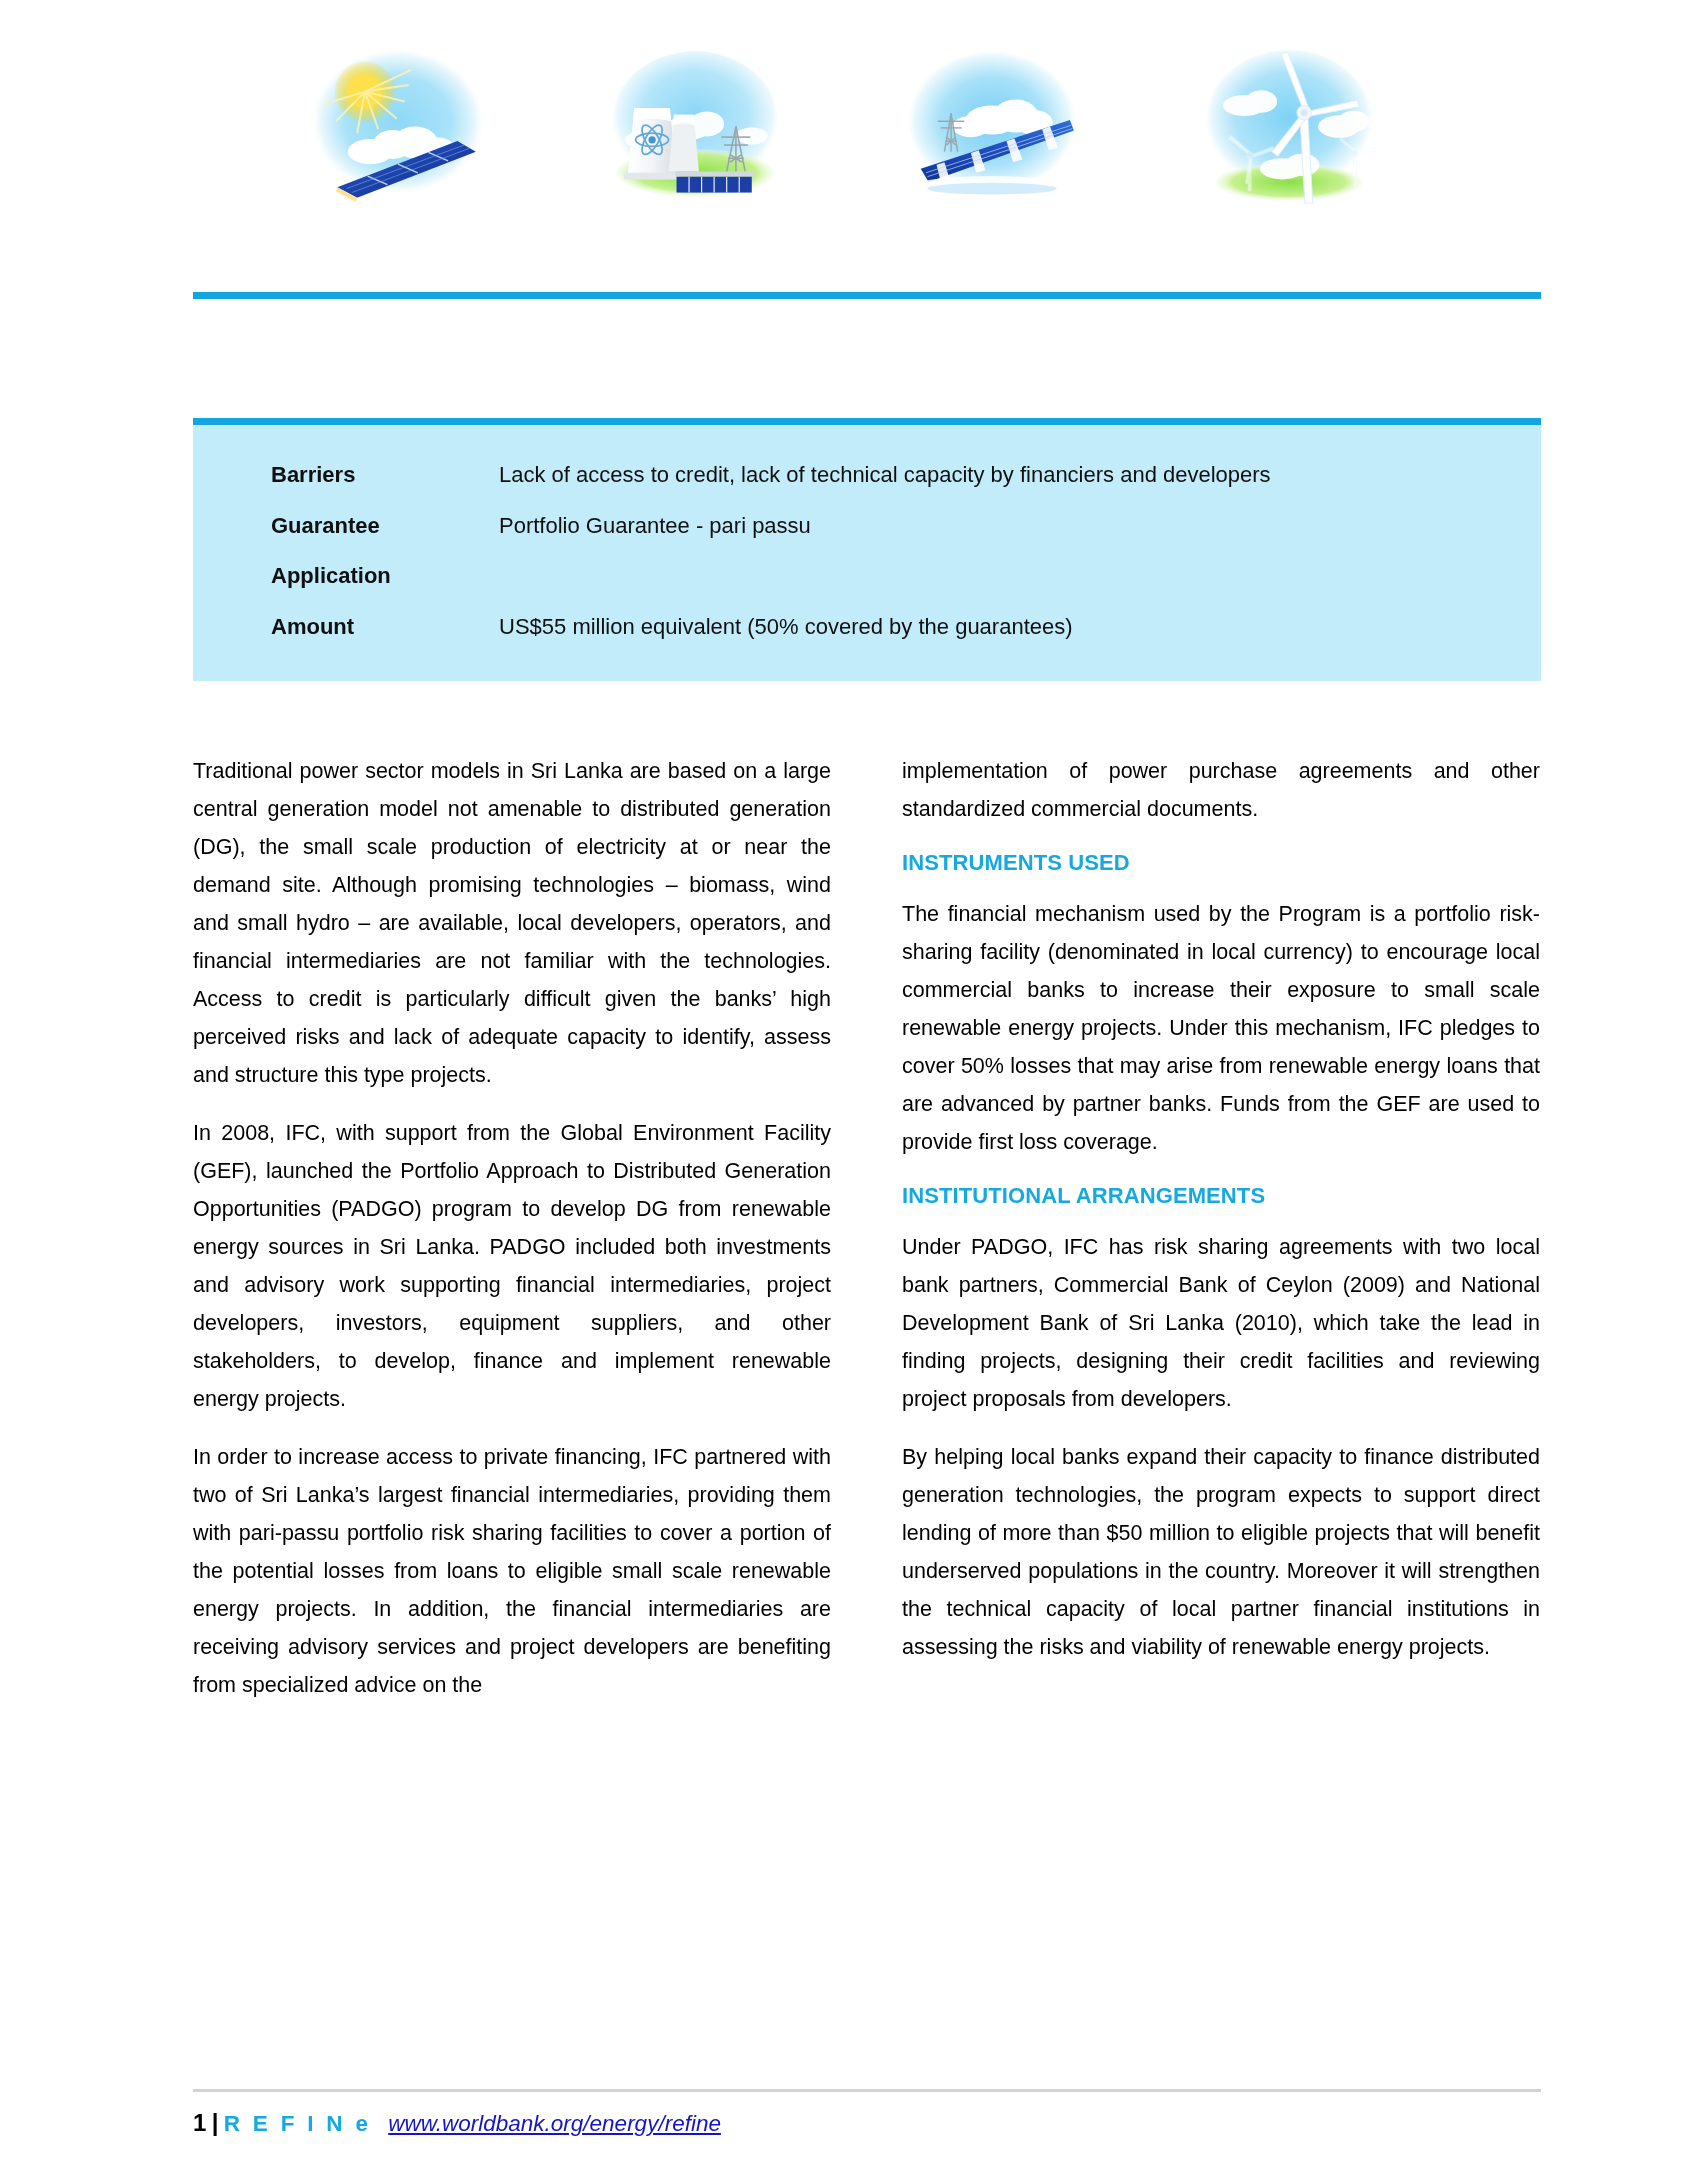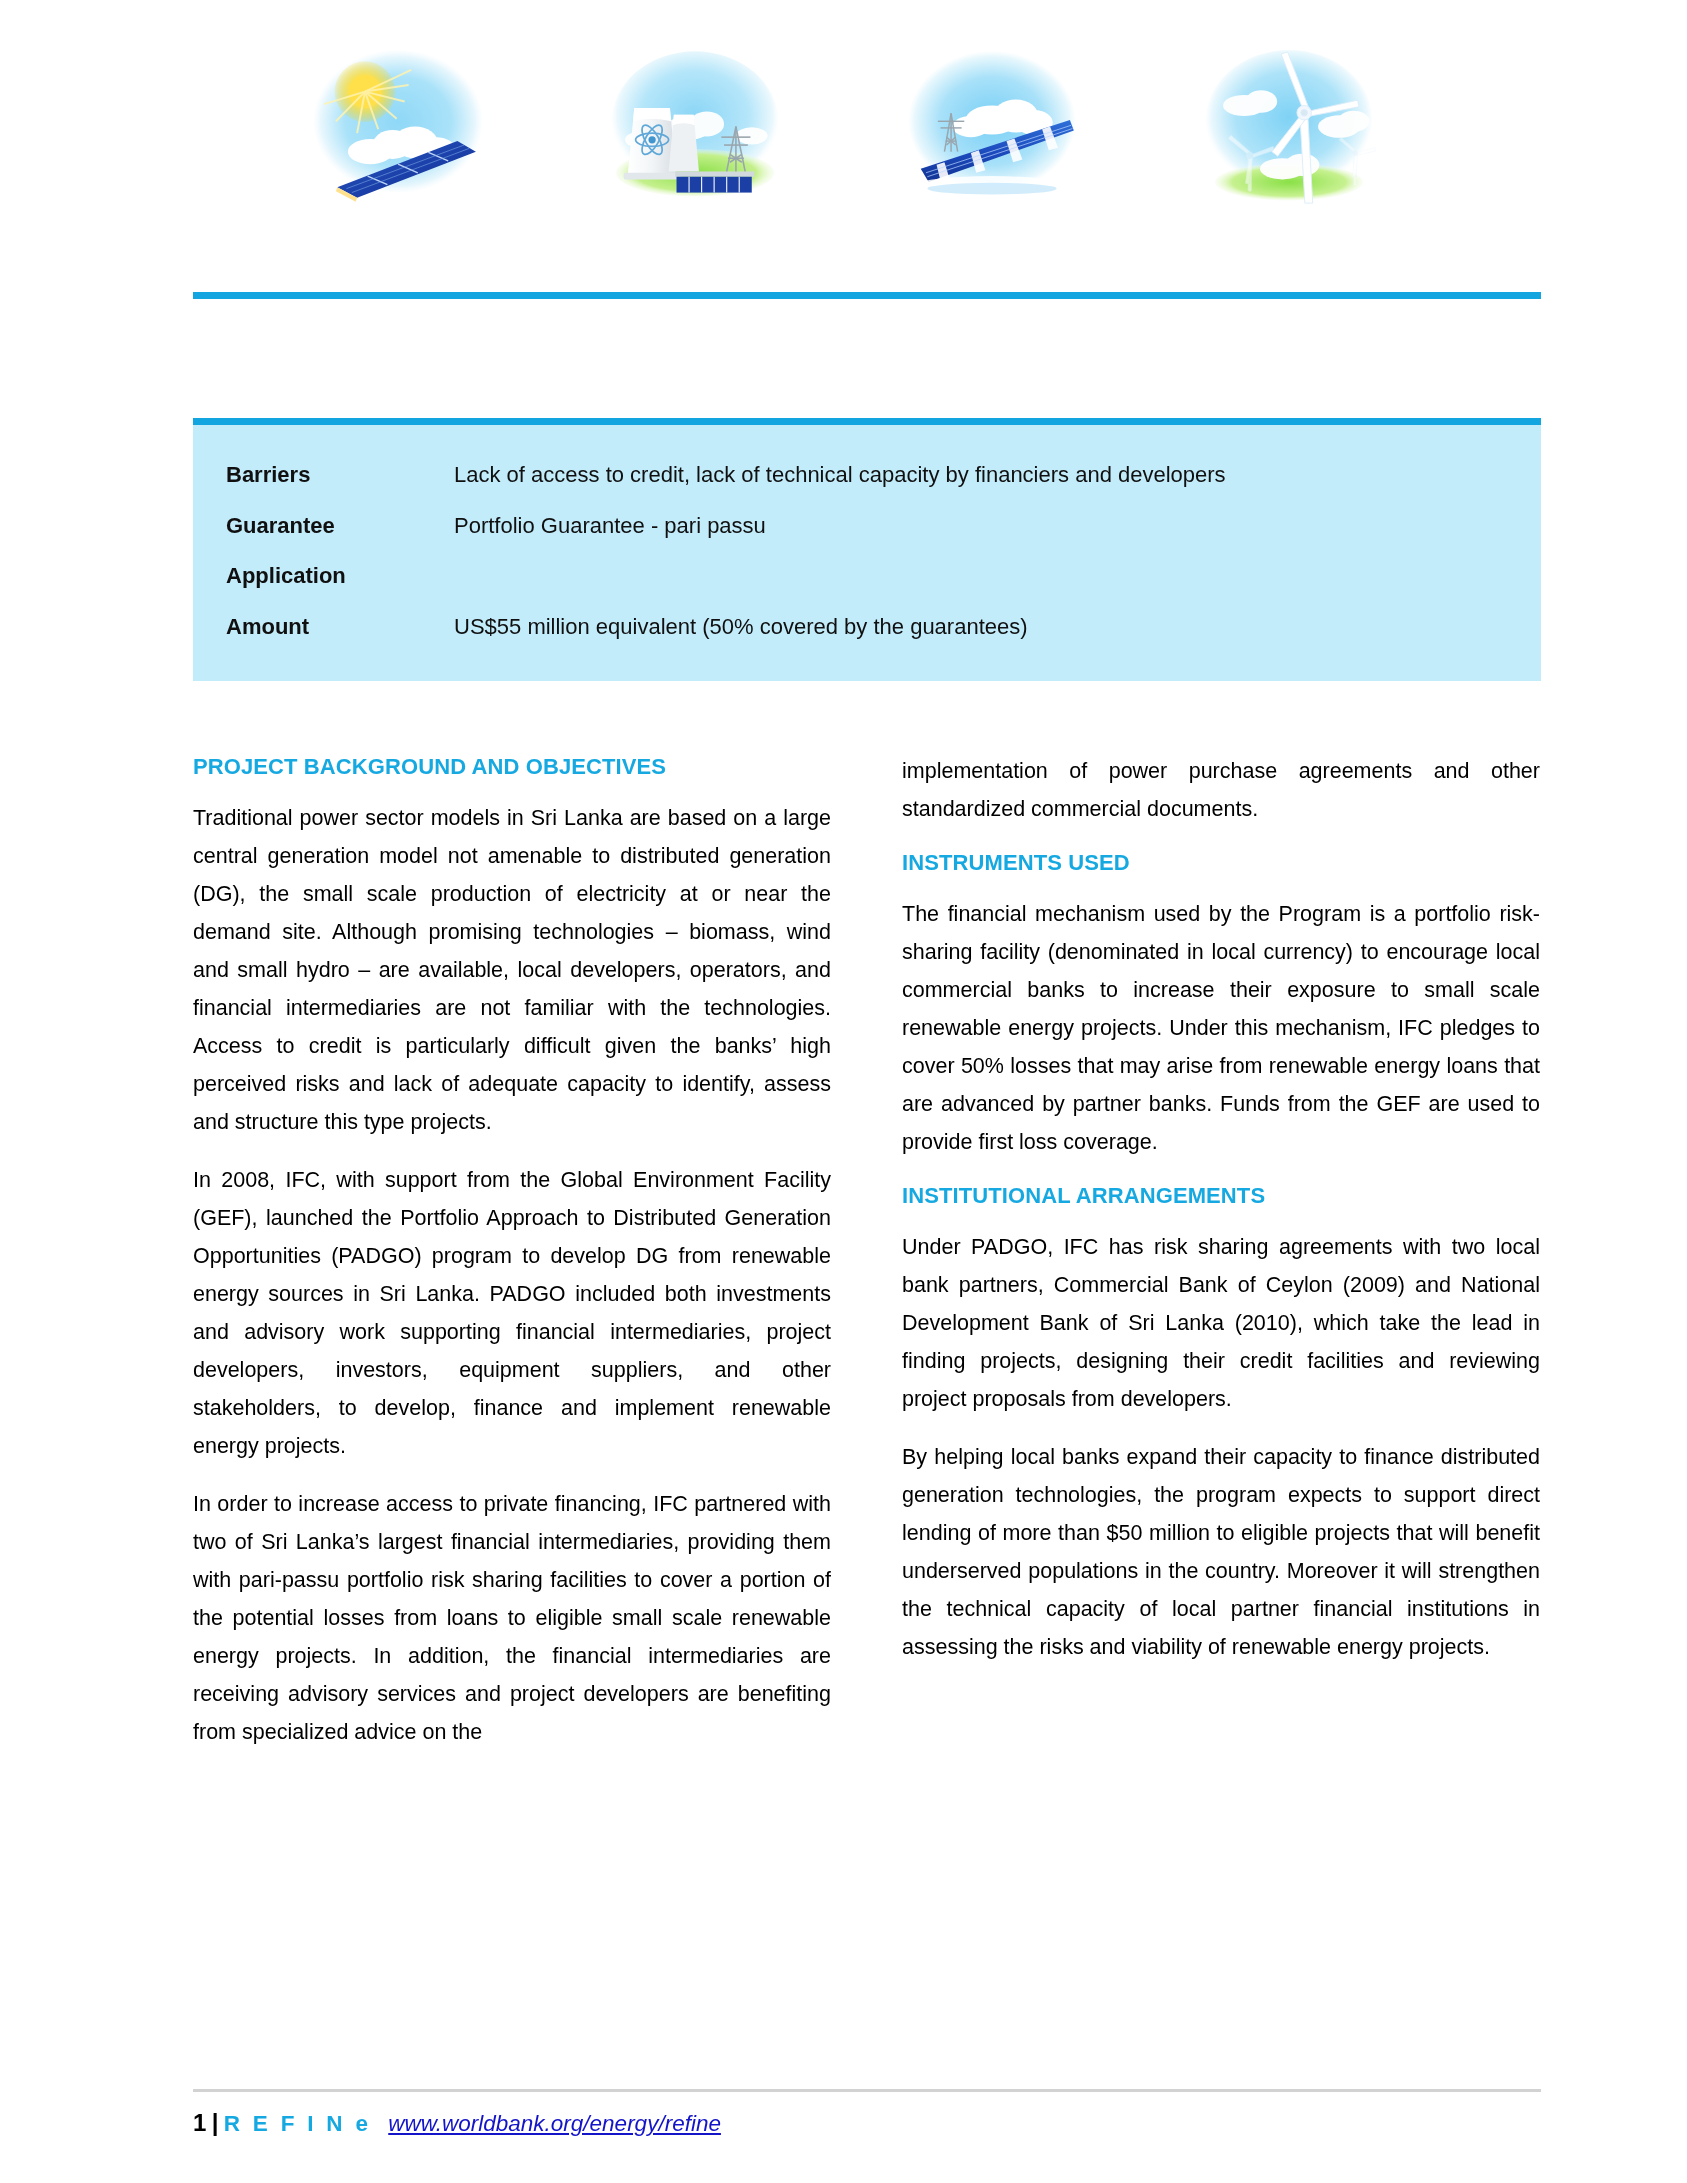--- a/index.html
+++ b/index.html
@@ -76,20 +76,21 @@
     left: 193px;
     top: 425px;
     width: 1348px;
     background: #C3ECFB;
     padding: 25px 0 29px 0;
   }
   .info-row {
     display: flex;
     align-items: flex-start;
     padding: 9.3px 0 9.3px 0;
+    margin-left: 45px;
   }
   .info-label {
     width: 261px;
     padding-left: 33px;
     font-size: 22px;
     font-weight: bold;
     color: #101010;
     line-height: 32px;
   }
   .info-value {
@@ -427,21 +428,20 @@
     <div class="info-row">
       <div class="info-label">Amount</div>
       <div class="info-value">US$55 million equivalent (50% covered by the guarantees)</div>
     </div>
 
   </div>
 
   <div class="body">
 
     <div class="col">
-      <div class="sec-heading">PROJECT BACKGROUND AND OBJECTIVES</div>
       <p class="para">Traditional power sector models in Sri Lanka are based on a large central generation model not amenable to distributed generation (DG), the small scale production of electricity at or near the demand site. Although promising technologies – biomass, wind and small hydro – are available, local developers, operators, and financial intermediaries are not familiar with the technologies.  Access to credit is particularly difficult given the banks’ high perceived risks and lack of adequate capacity to identify, assess and structure this type projects.</p>
       <p class="para">In 2008, IFC, with support from the Global Environment Facility (GEF), launched the Portfolio Approach to Distributed Generation Opportunities (PADGO) program to develop DG from renewable energy sources in Sri Lanka.  PADGO included both investments and advisory work supporting financial intermediaries, project developers, investors, equipment suppliers, and other stakeholders, to develop, finance and implement renewable energy projects.</p>
       <p class="para">In order to increase access to private financing, IFC partnered with two of Sri Lanka’s largest financial intermediaries, providing them with pari-passu portfolio risk sharing facilities to cover a portion of the potential losses from loans to eligible small scale renewable energy projects. In addition, the financial intermediaries are receiving advisory services and project developers are benefiting from specialized advice on the</p>
     </div>
 
     <div class="col">
       <p class="para">implementation of power purchase agreements and other standardized commercial documents.</p>
       <div class="sec-heading">INSTRUMENTS USED</div>
       <p class="para">The financial mechanism used by the Program is a portfolio risk-sharing facility (denominated in local currency) to encourage local commercial banks to increase their exposure to small scale renewable energy projects. Under this mechanism, IFC pledges to cover 50% losses that may arise from renewable energy loans that are advanced by partner banks. Funds from the GEF are used to provide first loss coverage.</p>
       <div class="sec-heading">INSTITUTIONAL ARRANGEMENTS</div>

